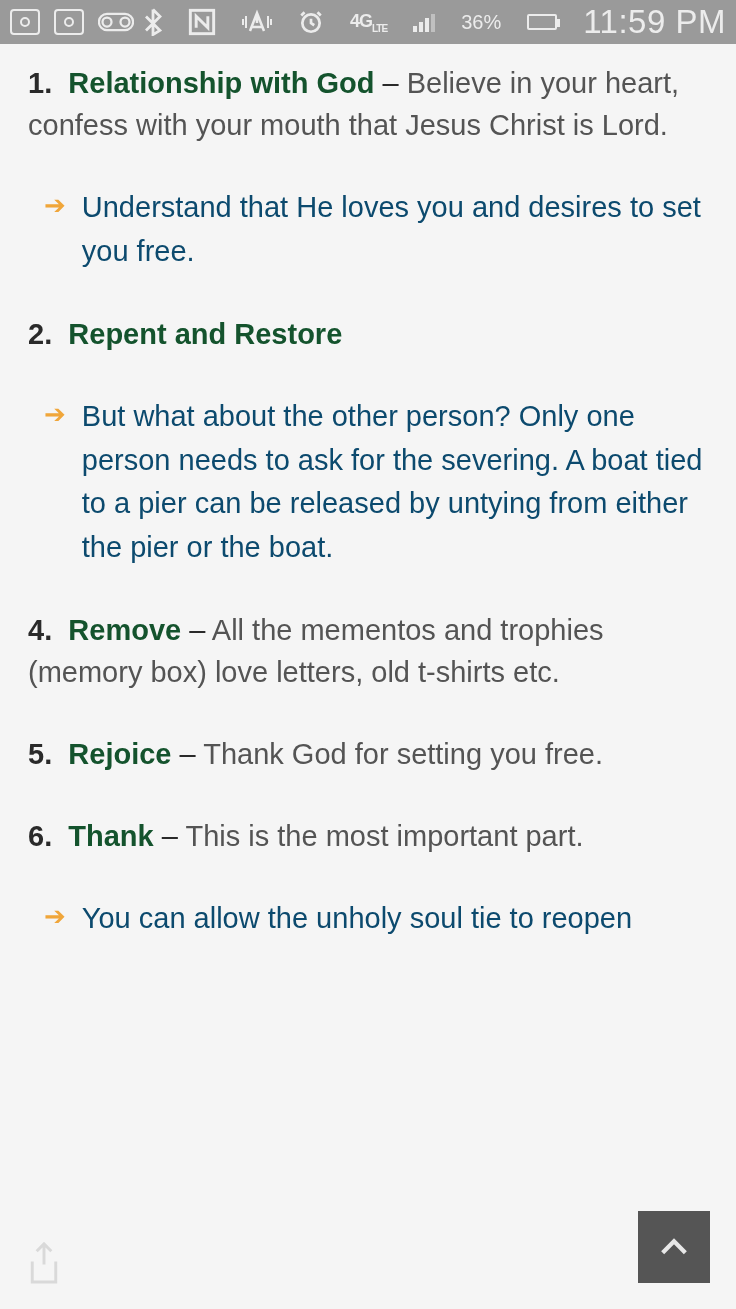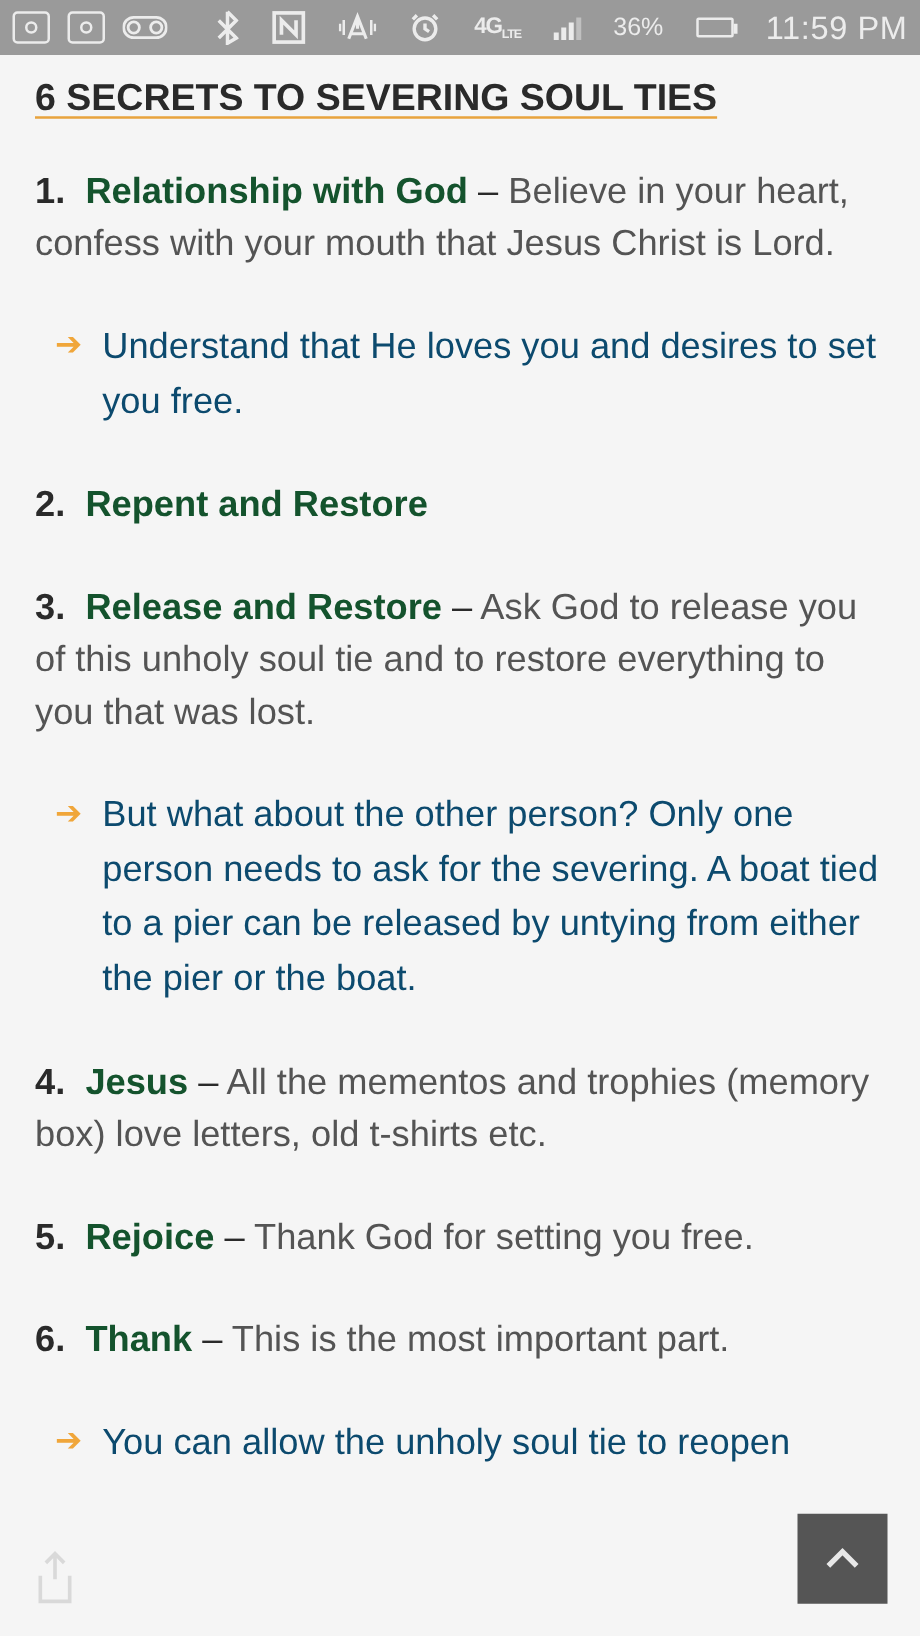--- a/index.html
+++ b/index.html
@@ -34,21 +34,21 @@
     .net-text { font-size: 18px; font-weight: bold; letter-spacing: -1px; }
     .net-text sub { font-size: 10px; vertical-align: sub; }
     .signal-bars { display: inline-flex; align-items: flex-end; gap: 2px; height: 20px; }
     .signal-bars span { width: 4px; background: #ececec; }
     .signal-bars span:nth-child(1){height:6px;} .signal-bars span:nth-child(2){height:10px;}
     .signal-bars span:nth-child(3){height:14px;} .signal-bars span:nth-child(4){height:18px;background:#c0c0c0;}
     .batt-pct { font-size: 20px; }
     .battery { width: 30px; height: 16px; border: 2px solid #ececec; border-radius: 2px; position: relative; }
     .battery::after { content:''; position:absolute; right:-5px; top:3px; width:3px; height:8px; background:#ececec; }
     .battery .fill { height:100%; width:36%; background:#ececec; }
-    .clock { font-size: 26px; letter-spacing: 0.5px; }
+    .clock { font-size: 33px; letter-spacing: 0.5px; }
 
     .content {
       padding: 18px 28px 0 28px;
       color: #333;
     }
     .page-title {
       font-size: 30px;
       font-weight: bold;
       color: #2a2a2a;
       text-decoration: underline;
@@ -151,50 +151,45 @@
         <span></span>
         <span></span>
       </span>
     <span class="batt-pct">36%</span>
     <span class="battery"><span class="fill"></span></span>
     <span class="clock">11:59 PM</span>
   </div>
 </div>
 
 <div class="content">
-  <h1 class="page-title">6 SECRETS TO SEVERING SOUL TIES</h1>
 
   <p class="item">
     <span class="num">1.</span>&nbsp;
     <span class="lead">Relationship with God</span><span class="dash"> – </span><span>Believe in your heart, confess with your mouth that Jesus Christ is Lord.</span>
   </p>
 
   <div class="sub">
     <span class="arrow">➔</span>
     <span class="subtext">Understand that He loves you and desires to set you free.</span>
   </div>
 
   <p class="item">
     <span class="num">2.</span>&nbsp;
     <span class="lead">Repent and Restore</span>
   </p>
 
-  <p class="item">
-    <span class="num">3.</span>&nbsp;
-    <span class="lead">Release and Restore</span><span class="dash"> – </span><span>Ask God to release you of this unholy soul tie and to restore everything to you that was lost.</span>
-  </p>
 
   <div class="sub">
     <span class="arrow">➔</span>
     <span class="subtext">But what about the other person?  Only one person needs to ask for the severing.  A boat tied to a pier can be released by untying from either the pier or the boat.</span>
   </div>
 
   <p class="item">
     <span class="num">4.</span>&nbsp;
-    <span class="lead">Jesus</span><span class="dash"> – </span><span>All the mementos and trophies (memory box) love letters, old t-shirts etc.</span>
+    <span class="lead">Remove</span><span class="dash"> – </span><span>All the mementos and trophies (memory box) love letters, old t-shirts etc.</span>
   </p>
 
   <p class="item">
     <span class="num">5.</span>&nbsp;
     <span class="lead">Rejoice</span><span class="dash"> – </span><span>Thank God for setting you free.</span>
   </p>
 
   <p class="item">
     <span class="num">6.</span>&nbsp;
     <span class="lead">Thank</span><span class="dash"> – </span><span>This is the most important part.</span>

